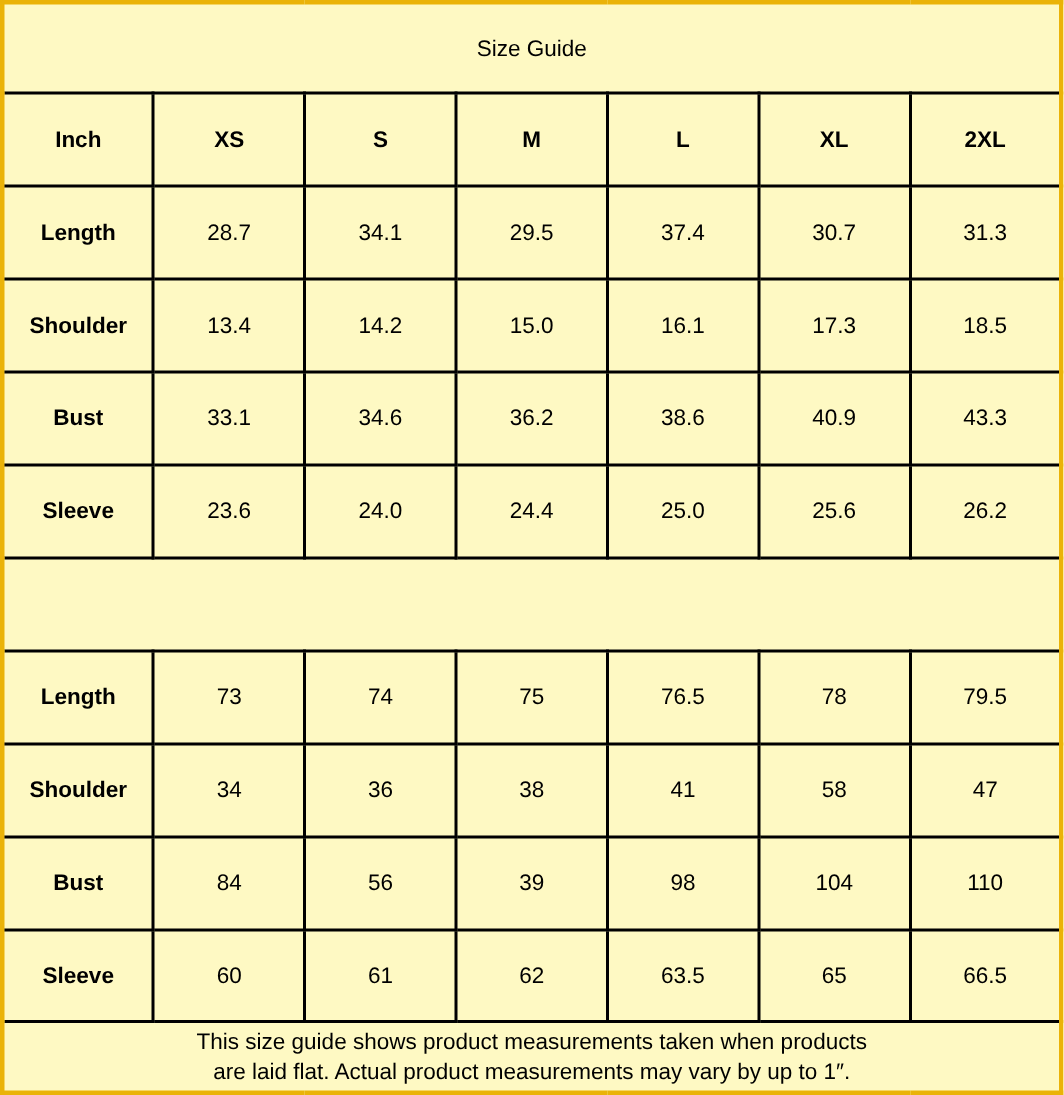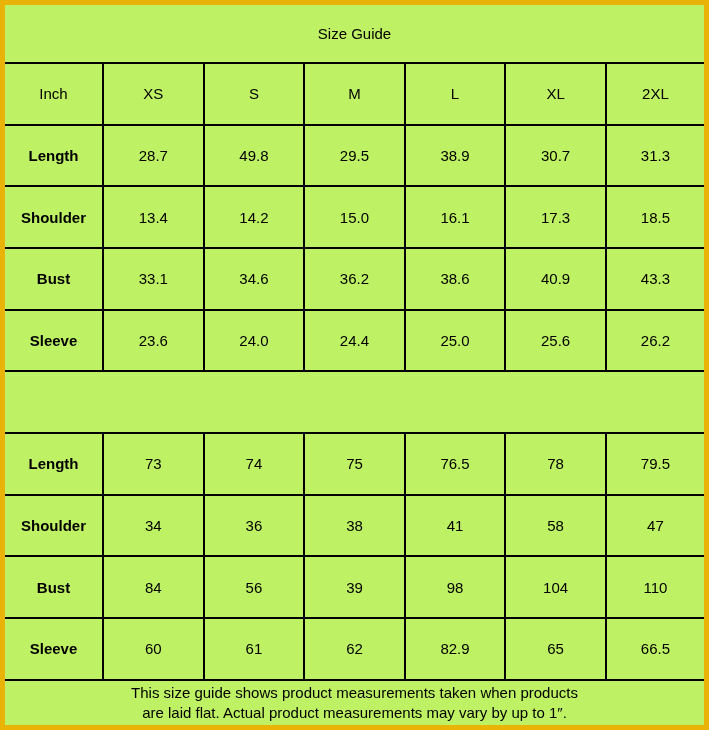--- a/index.html
+++ b/index.html
@@ -11,22 +11,22 @@
     width: 709px;
     height: 730px;
     background: #ffffff;
     box-sizing: border-box;
   }
   table.size-guide {
     width: 709px;
     height: 730px;
     border-collapse: collapse;
     table-layout: fixed;
-    background: #bef264;
-    border: 5px solid #eab308;
+    background: #fef9c3;
+    border: 3px solid #eab308;
   }
   table.size-guide td {
     border: 2px solid #000000;
     text-align: center;
     vertical-align: middle;
     padding: 0;
     color: #000000;
     font-family: "Liberation Sans", sans-serif;
     font-size: 15px;
     overflow: hidden;
@@ -36,21 +36,21 @@
   tr.gap-row     { height: 56px; }
   tr.footer-row  { height: 41px; }
 
   td.title-cell {
     font-family: "Liberation Mono", "DejaVu Sans Mono", monospace;
     font-size: 20px;
     font-weight: normal;
     letter-spacing: 0px;
   }
   td.header-cell {
-    font-weight: normal;
+    font-weight: bold;
   }
   td.label-cell {
     font-weight: bold;
   }
   td.gap-cell {
     
   }
   td.footer-cell {
     font-family: "Liberation Mono", "DejaVu Sans Mono", monospace;
     font-size: 13px;
@@ -86,23 +86,23 @@
           <td class="header-cell">XS</td>
           <td class="header-cell">S</td>
           <td class="header-cell">M</td>
           <td class="header-cell">L</td>
           <td class="header-cell">XL</td>
           <td class="header-cell">2XL</td>
         </tr>
         <tr class="measure-row">
           <td class="label-cell">Length</td>
           <td>28.7</td>
-          <td>49.8</td>
+          <td>34.1</td>
           <td>29.5</td>
-          <td>38.9</td>
+          <td>37.4</td>
           <td>30.7</td>
           <td>31.3</td>
         </tr>
         <tr class="measure-row">
           <td class="label-cell">Shoulder</td>
           <td>13.4</td>
           <td>14.2</td>
           <td>15.0</td>
           <td>16.1</td>
           <td>17.3</td>
@@ -160,21 +160,21 @@
           <td>39</td>
           <td>98</td>
           <td>104</td>
           <td>110</td>
         </tr>
         <tr class="measure-row">
           <td class="label-cell">Sleeve</td>
           <td>60</td>
           <td>61</td>
           <td>62</td>
-          <td>82.9</td>
+          <td>63.5</td>
           <td>65</td>
           <td>66.5</td>
         </tr>
       </tbody>
 
     <tbody>
       <tr class="footer-row">
         <td class="footer-cell" colspan="7">
           <div>This size guide shows product measurements taken when products</div>
           <div>are laid flat. Actual product measurements may vary by up to 1″.</div>

